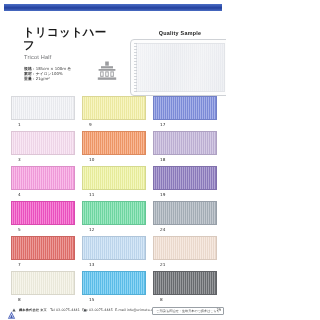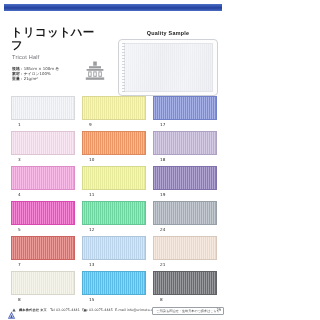--- a/index.html
+++ b/index.html
@@ -13,21 +13,21 @@
   }
   .page{position:relative;width:226px;height:320px;box-sizing:border-box;}
 
   
   .topbar{
     position:absolute;left:4px;top:4px;width:218px;height:7px;
     background:linear-gradient(to bottom,#4c6ec4 0%,#2b4aa8 45%,#23409c 55%,#4a6cc2 100%);
   }
 
   
-  .header{position:absolute;left:0;top:14px;width:226px;height:78px;}
+  .header{position:absolute;left:12px;top:14px;width:226px;height:78px;}
   .title-wrap{position:absolute;left:11px;top:12px;width:95px;}
   .title-ja{
     font-size:11.5px;font-weight:bold;letter-spacing:.2px;
     line-height:13px;margin:0;color:#1a1a1a;
     font-family:"DejaVu Sans",sans-serif;
   }
   .title-en{
     font-size:5.6px;color:#6d6e71;margin:1.5px 0 0 1px;
     line-height:7px;letter-spacing:.2px;
   }

